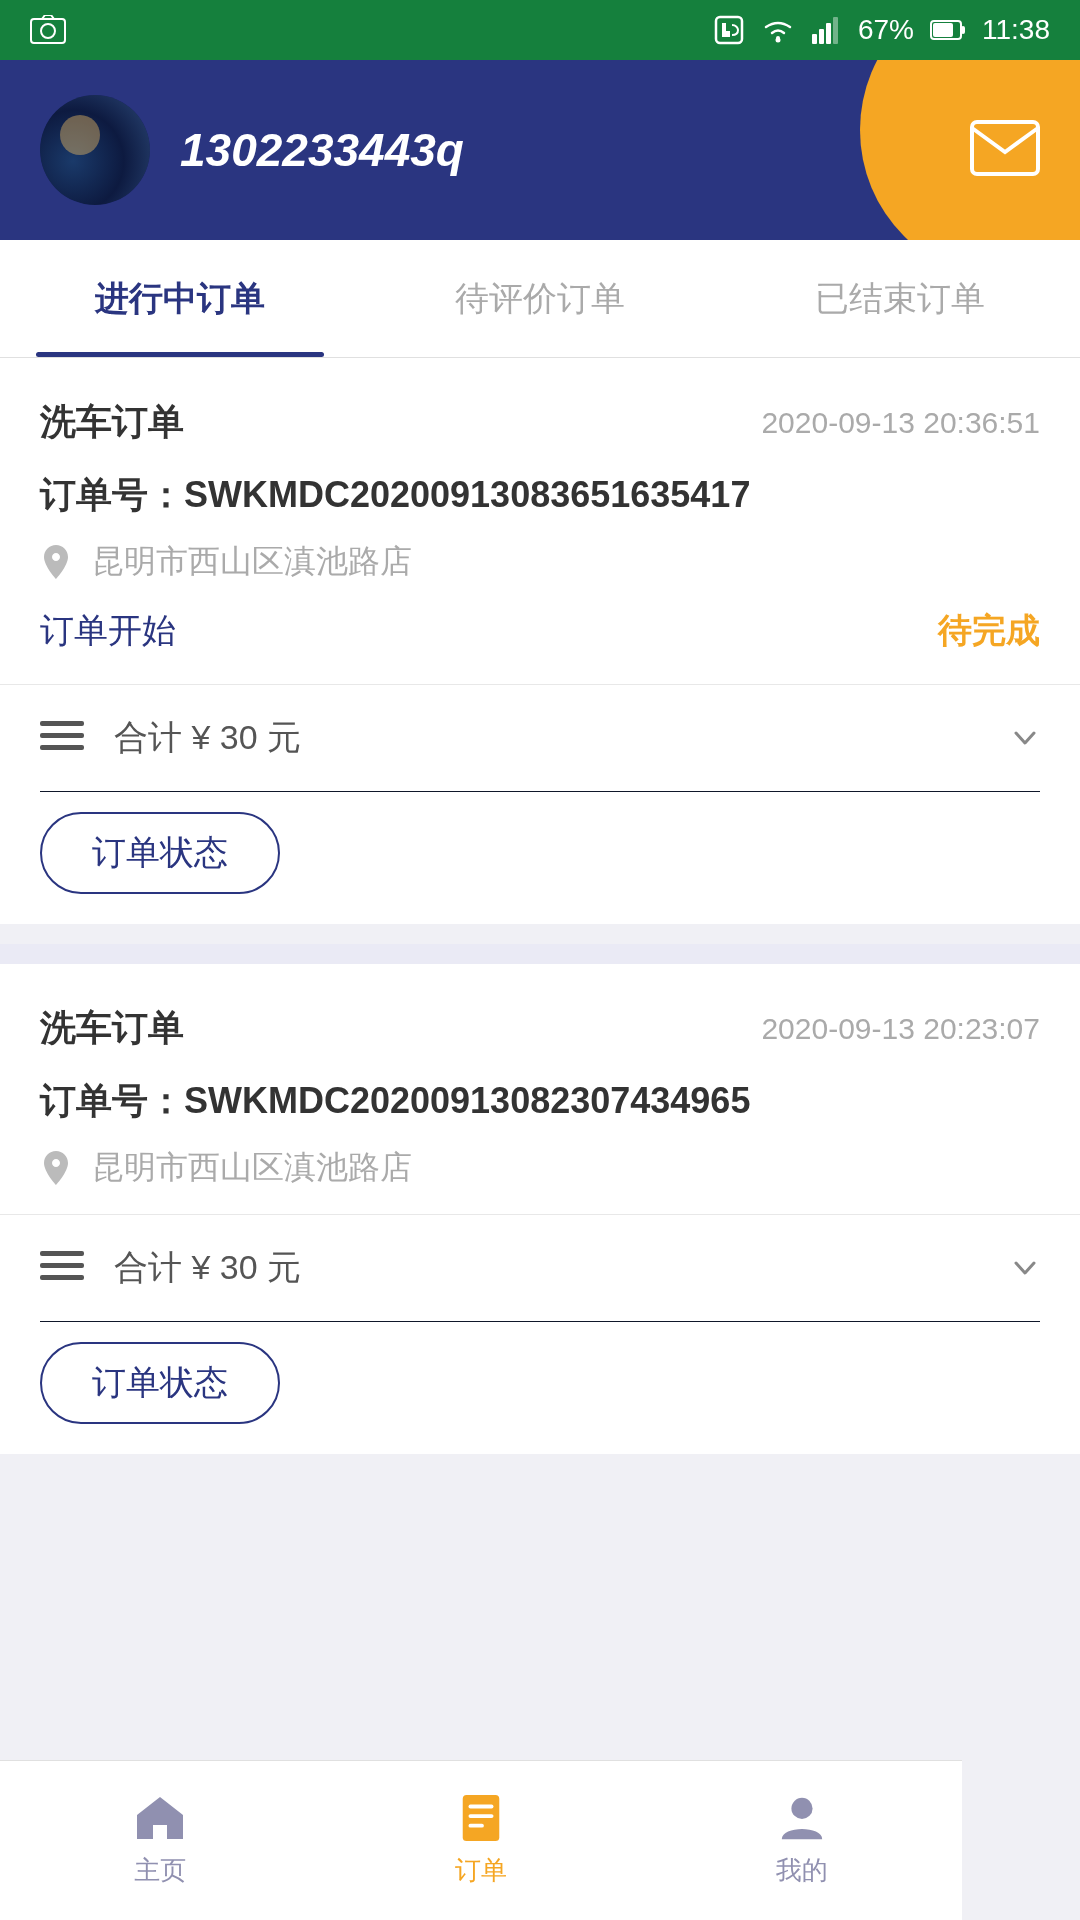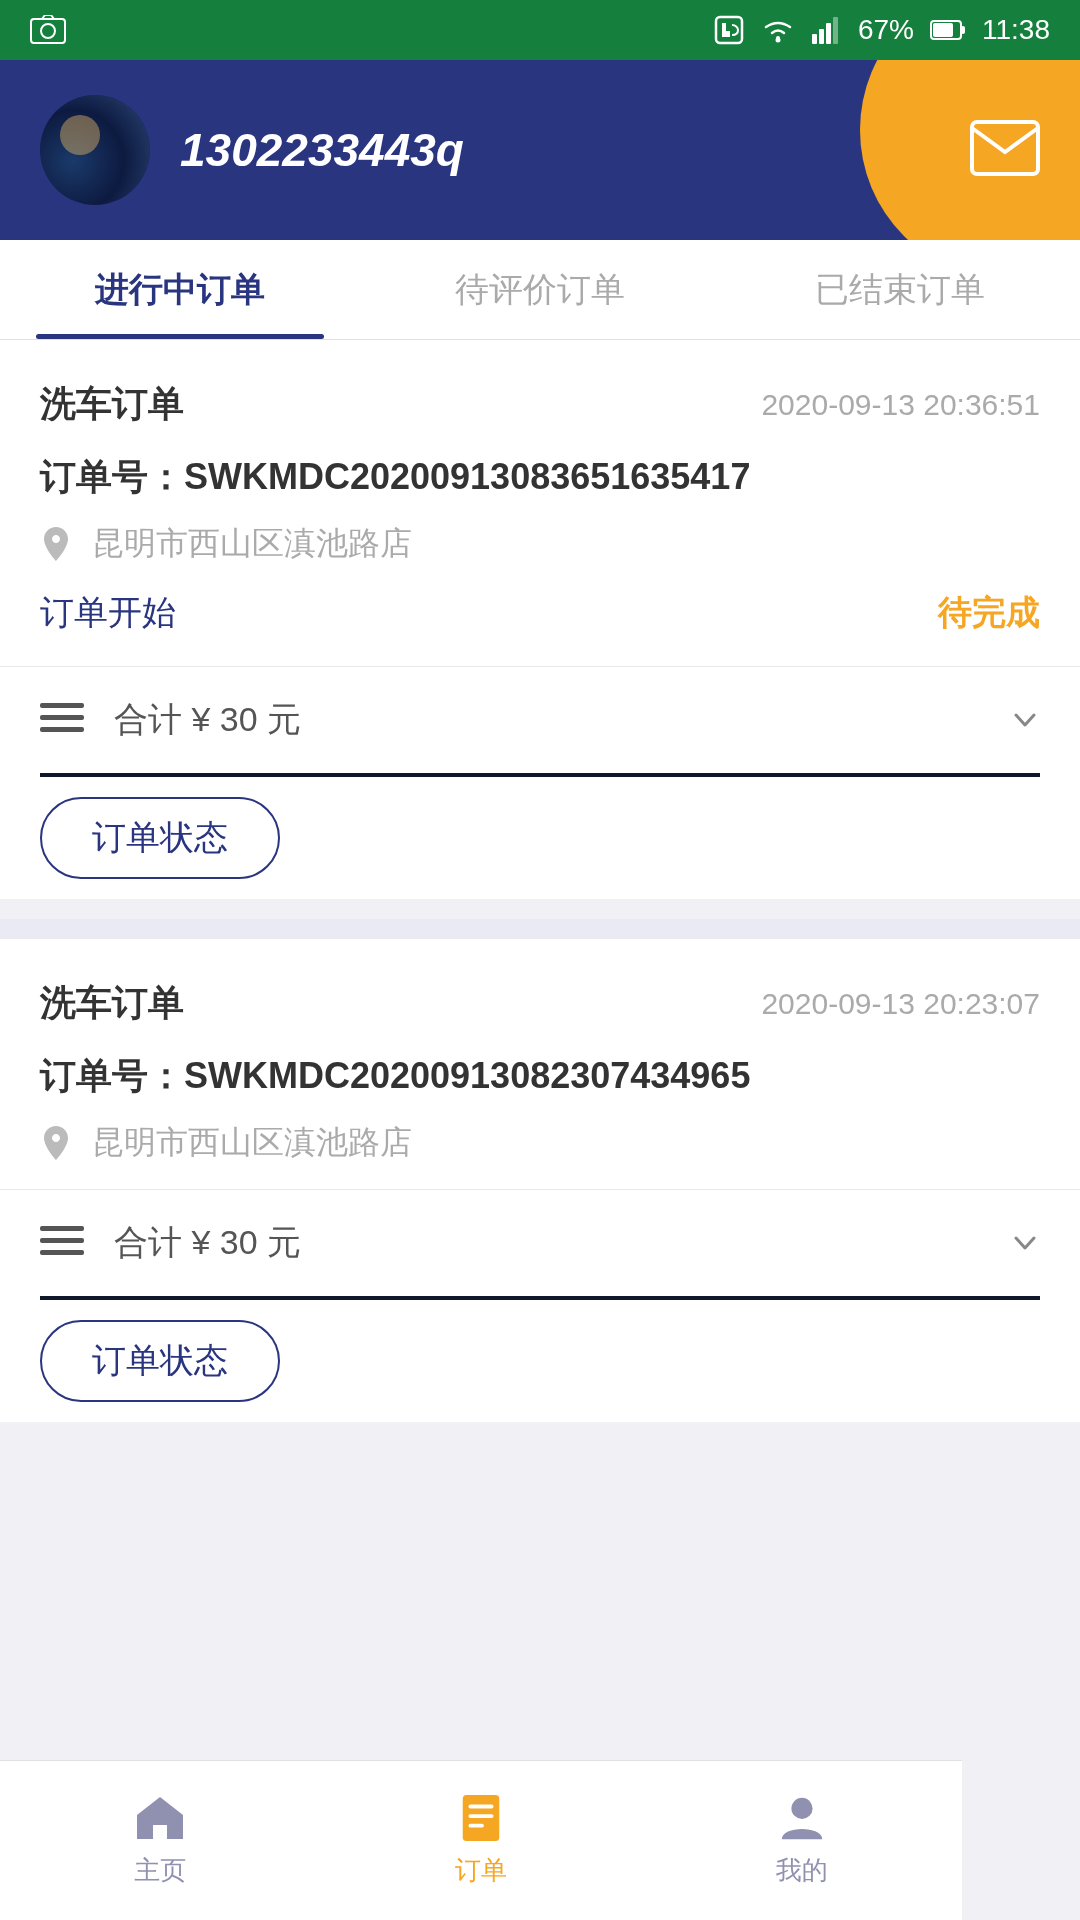--- a/index.html
+++ b/index.html
@@ -83,21 +83,21 @@
     }
     .mail-wrapper {
       position: relative;
       z-index: 2;
     }
 
     
     .tabs {
       background: white;
       display: flex;
-      height: 100px;
+      height: 118px;
       border-bottom: 1px solid #e0e0e0;
     }
     .tab {
       flex: 1;
       display: flex;
       align-items: center;
       justify-content: center;
       font-size: 34px;
       color: #aaa;
       cursor: pointer;
@@ -186,22 +186,22 @@
       align-items: center;
       padding: 30px 0;
       gap: 30px;
     }
     .total-text {
       font-size: 34px;
       color: #555;
       flex: 1;
     }
     .order-action-row {
-      padding: 20px 0 20px 0;
-      border-top: 4px solid #0f172a;
+      padding: 20px 0 30px 0;
+      border-top: 1px solid #0f172a;
     }
     .order-state-btn {
       border: 2px solid #2a3580;
       border-radius: 50px;
       padding: 16px 50px;
       font-size: 34px;
       color: #2a3580;
       background: white;
       cursor: pointer;
       display: inline-block;

